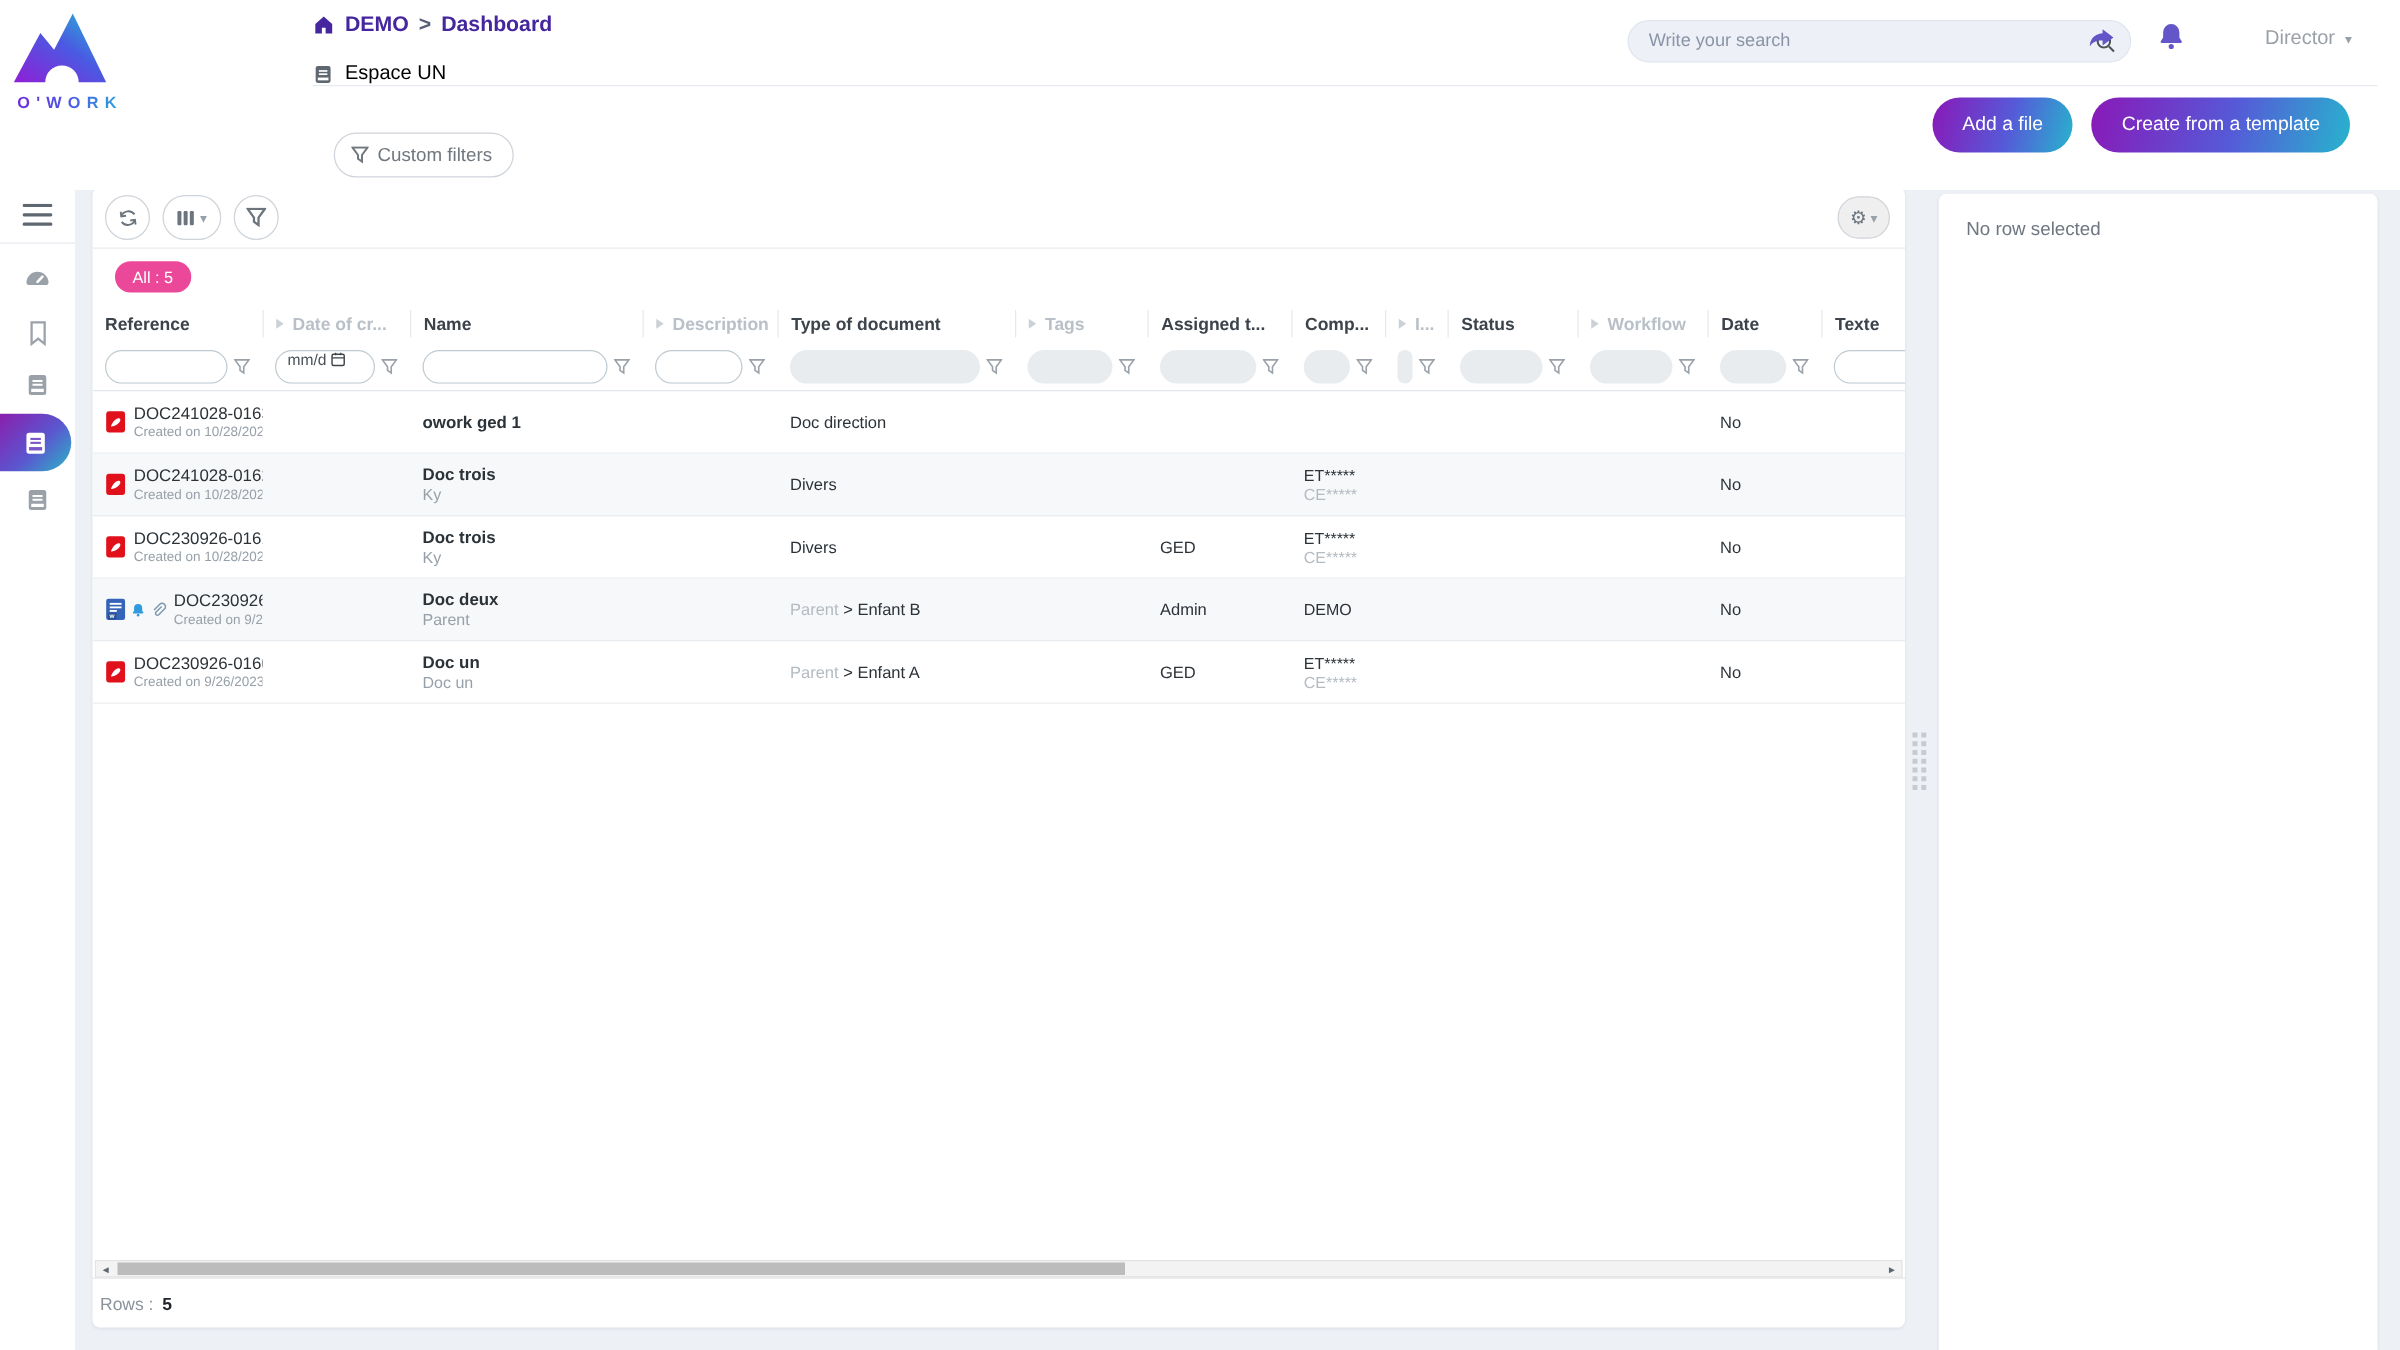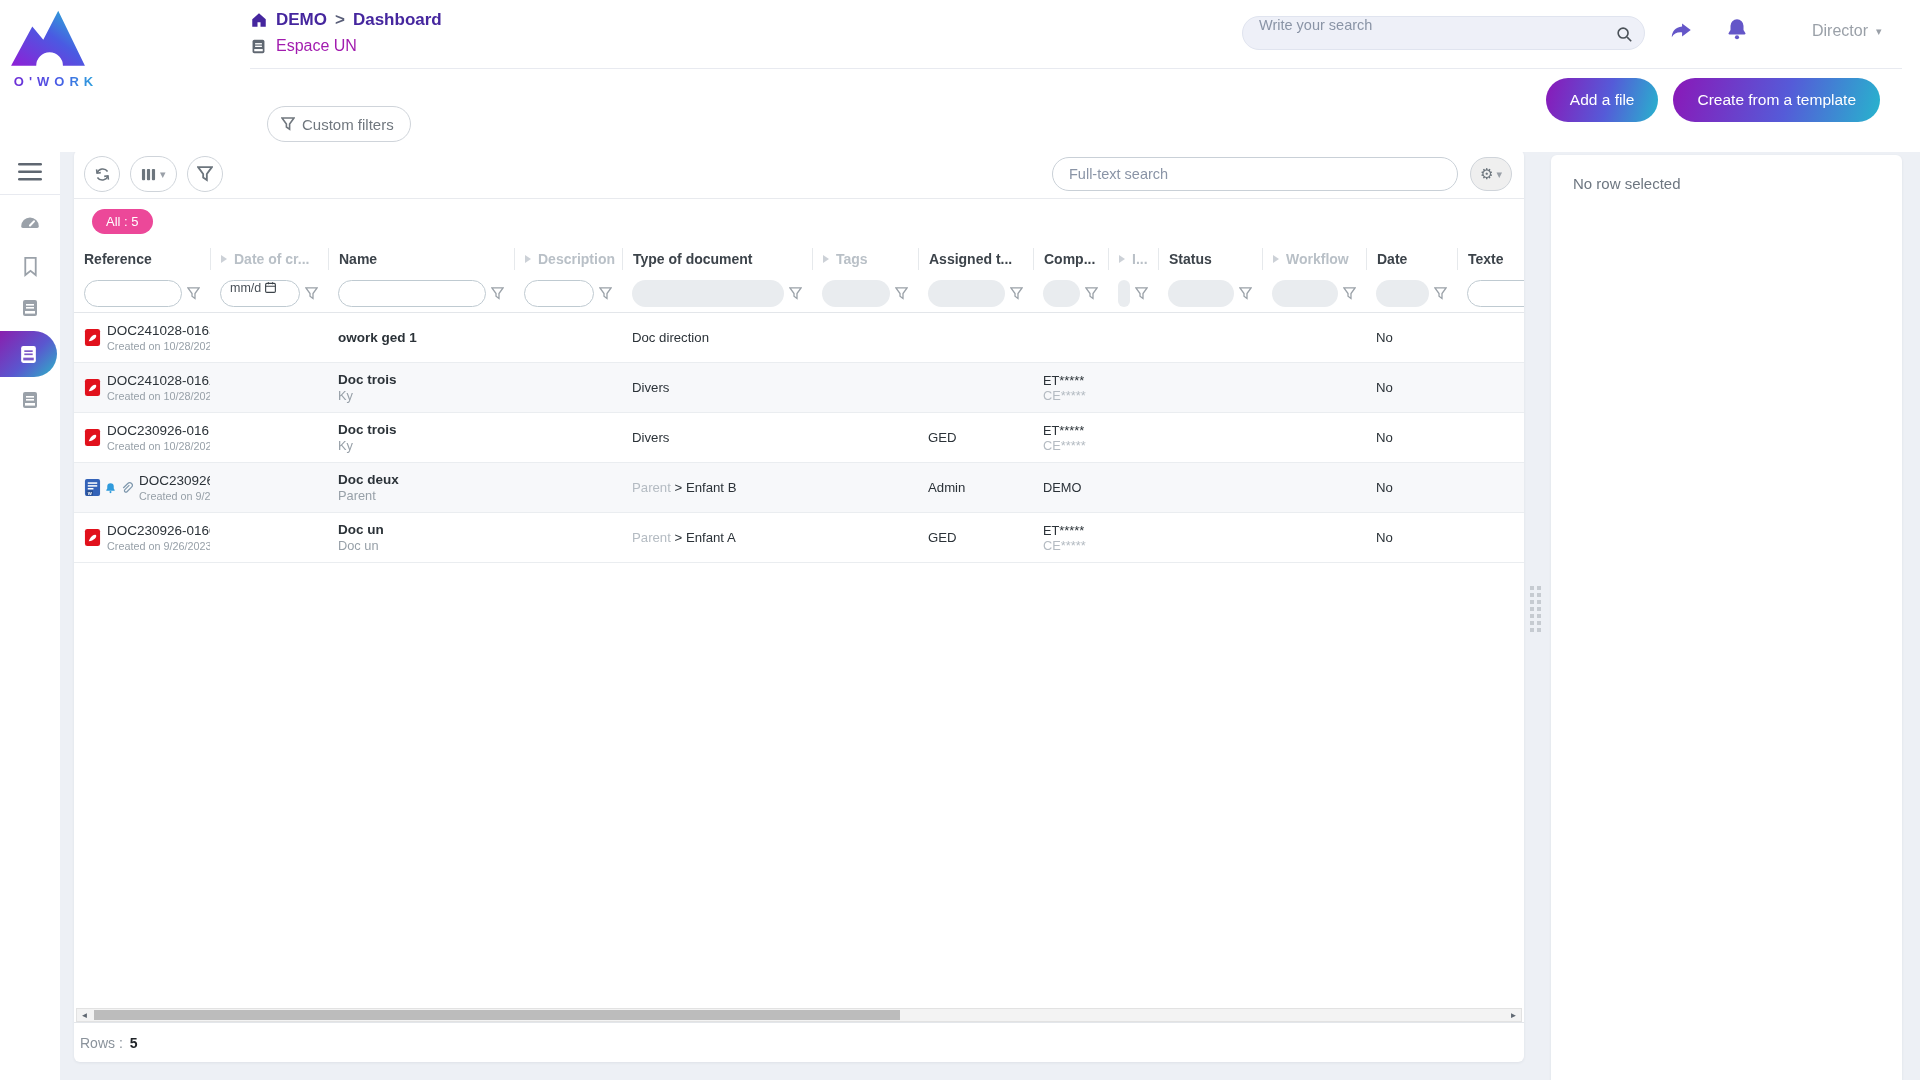--- a/index.html
+++ b/index.html
@@ -8,25 +8,25 @@
 
   
   .topbar { position:absolute; left:0; top:0; width:1920px; height:152px; background:#fff; z-index:2; }
   .logo { position:absolute; left:0; top:6px; width:112px; text-align:center; }
   .logo-word { font-size:13px; font-weight:bold; letter-spacing:5px; margin-top:2px;
     background:linear-gradient(90deg,#7a1fd0,#4a59e6,#1fc0d8);
     -webkit-background-clip:text; background-clip:text; color:transparent; }
   .crumbs { position:absolute; left:250px; top:10px; }
   .crumb-row { display:flex; align-items:center; gap:8px; font-size:17px; font-weight:bold; color:#45269e; }
   .crumb-sep { color:#5a5f79; font-weight:bold; }
-  .space-row { display:flex; align-items:center; gap:9px; margin-top:7px; font-size:16px; color:#a21caf; }
+  .space-row { display:flex; align-items:center; gap:9px; margin-top:20px; font-size:16px; color:#000000; }
   .topbar-divider { position:absolute; left:250px; right:18px; top:68px; border-top:1px solid #e8eaf0; }
 
-  .search-pill { position:absolute; left:1242px; top:16px; width:403px; height:34px; border-radius:17px;
-    background:#eef0f8; border:1px solid #e0e4ef; display:flex; align-items:flex-start; padding:0 38px 0 16px; }
+  .search-pill { position:absolute; left:1302px; top:16px; width:403px; height:34px; border-radius:17px;
+    background:#eef0f8; border:1px solid #e0e4ef; display:flex; align-items:center; padding:0 38px 0 16px; }
   .search-pill input { border:none; outline:none; background:transparent; flex:1; font-size:14.5px;
     font-family:"Liberation Sans",sans-serif; color:#4a5158; }
   .search-pill input::placeholder { color:#8a94a6; }
   .search-mag { position:absolute; right:11px; top:8px; }
 
   .icon-btn { position:absolute; width:30px; height:30px; display:flex; align-items:center; justify-content:center; cursor:pointer; }
   .share-btn { left:1666px; top:16px; }
   .bell-btn  { left:1722px; top:14px; }
   .user-menu { position:absolute; left:1812px; top:22px; display:flex; align-items:center; gap:8px;
     font-size:16px; color:#9aa0a8; cursor:pointer; }
@@ -272,23 +272,20 @@
           <rect x="11.6" y="2" width="3.4" height="12" rx="1"></rect>
           </svg>
         <span class="caret">▾</span>
       </button>
       <button class="tool-circle">
         <svg width="16" height="16" viewBox="0 0 14 14" fill="none" stroke="#6c757d" stroke-width="1.6">
             <path d="M1 1h12L8.6 7v5.3L5.4 10V7z"></path>
           </svg>
       </button>
 
-      <div class="fulltext">
-        <input type="text" placeholder="Full-text search" style="">
-      </div>
       <button class="gear-pill">
         <span class="gear-glyph">⚙</span>
         <span class="caret">▾</span>
       </button>
     </div>
     <div class="toolbar-sep"></div>
 
     <div class="tabs-row">
       <span class="chip">All : 5</span>
     </div>

